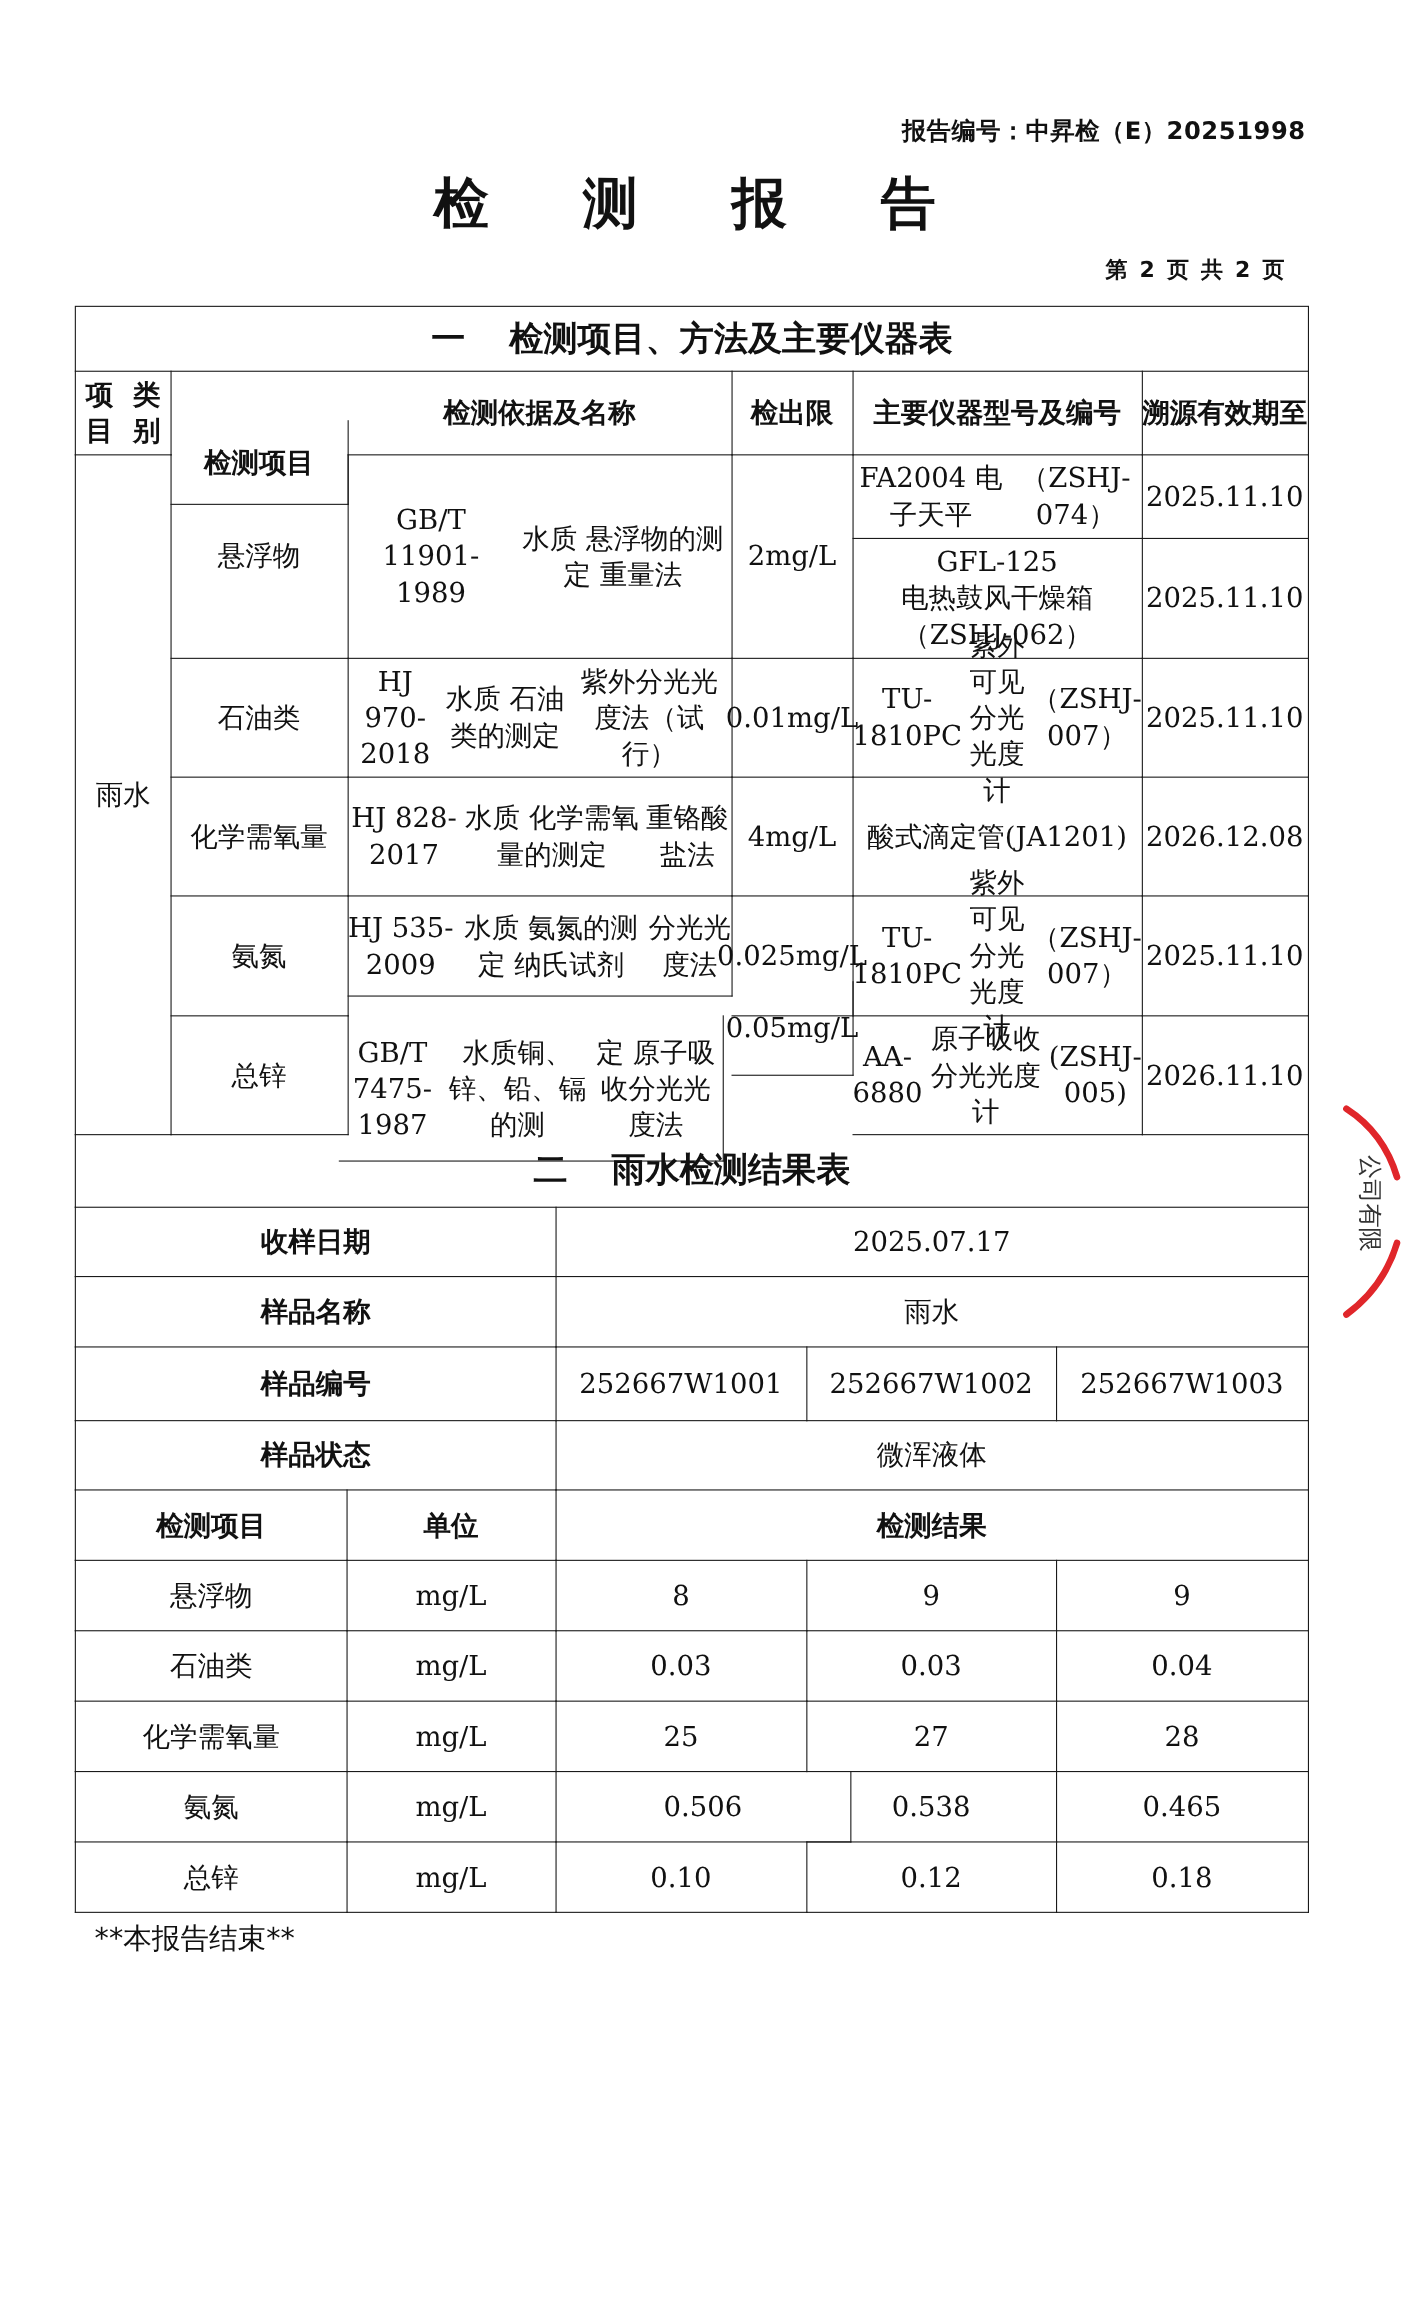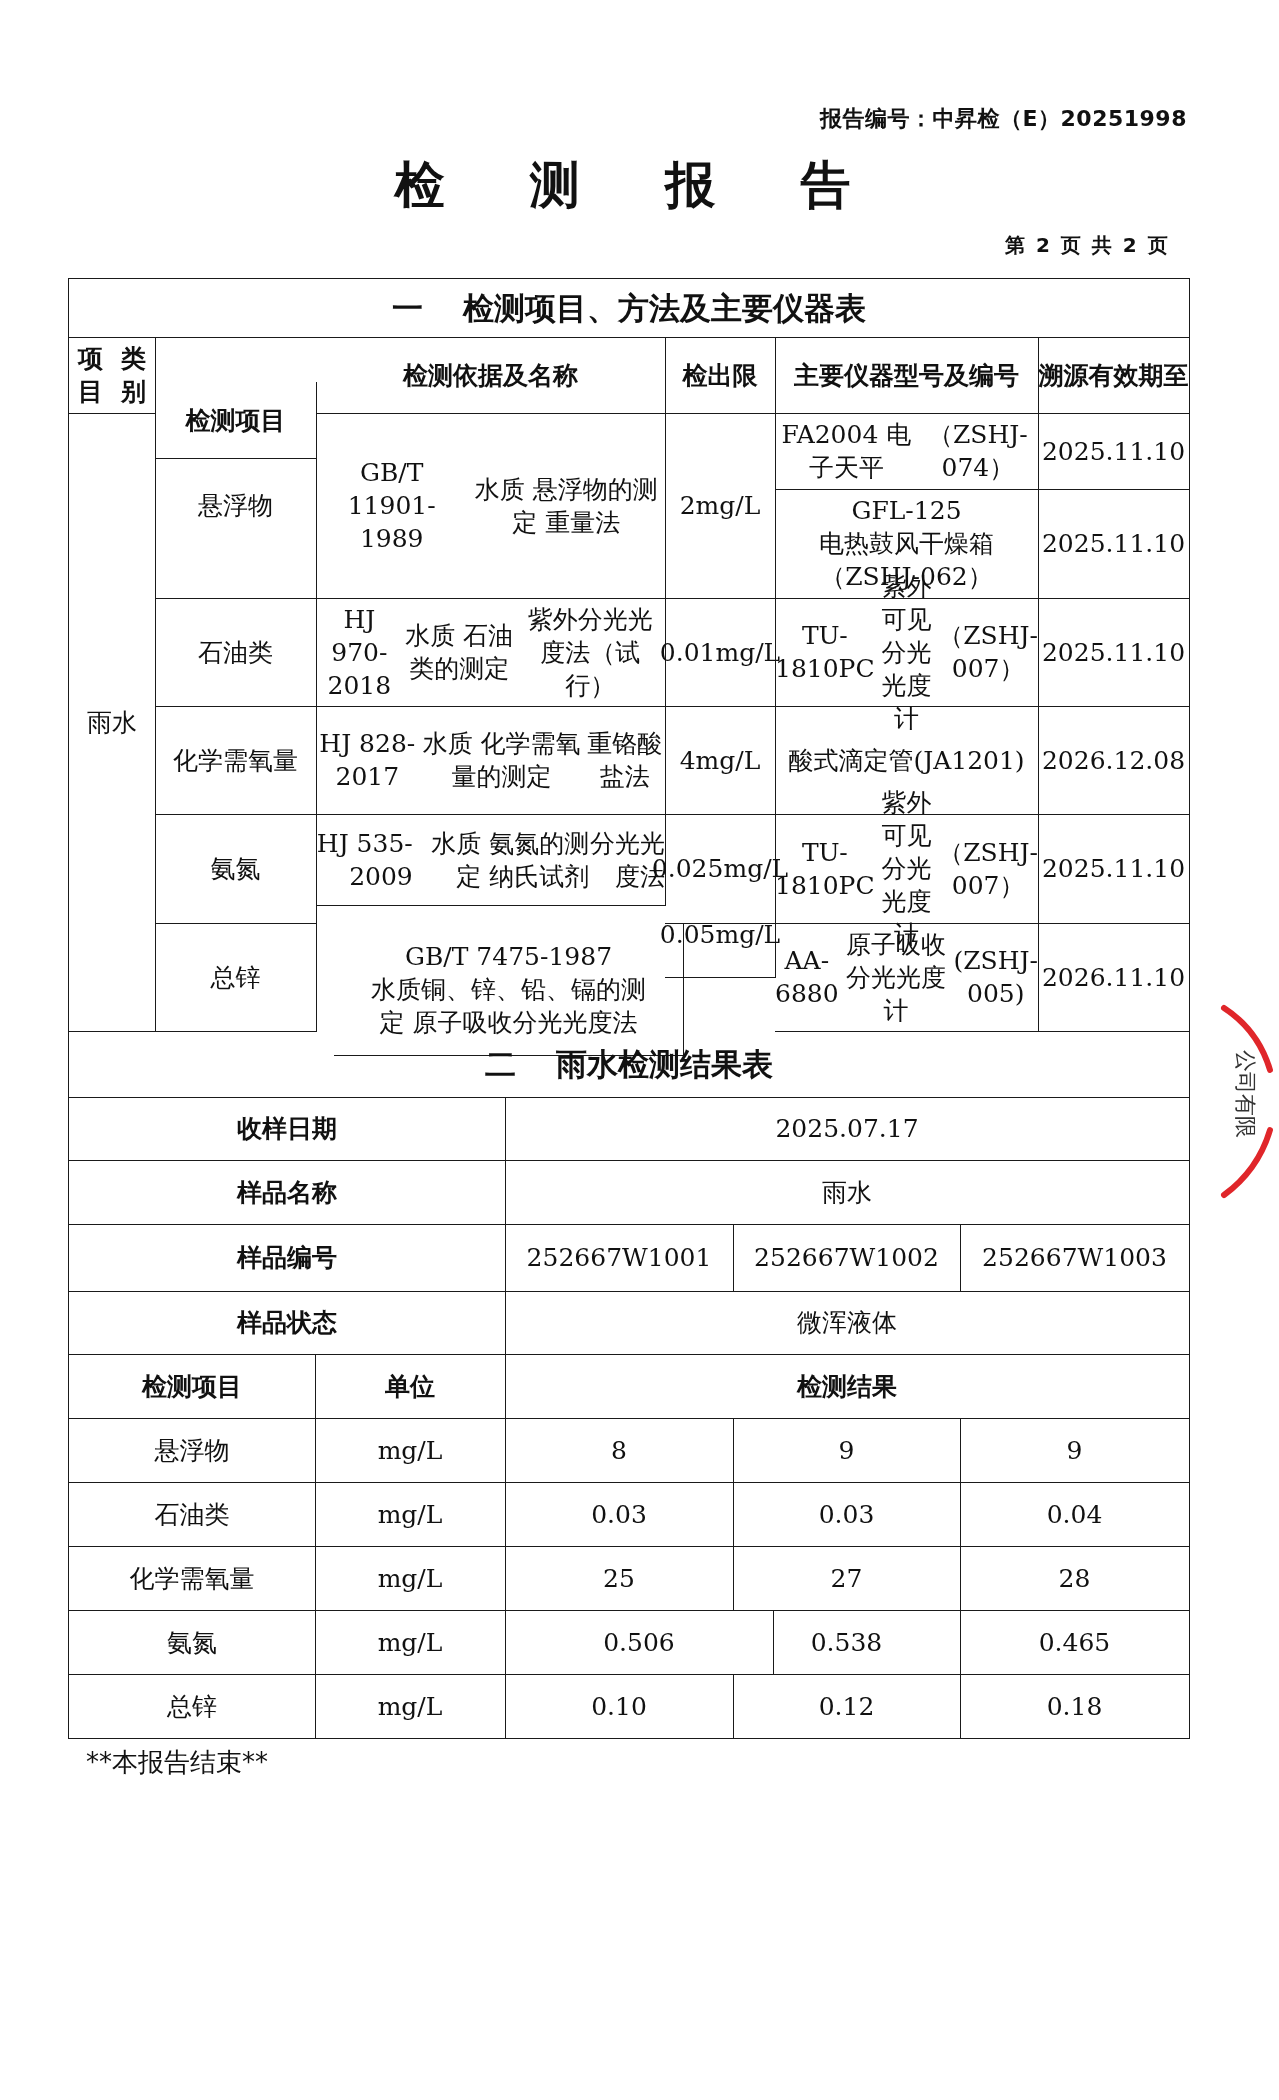--- a/index.html
+++ b/index.html
@@ -106,38 +106,38 @@
     <span>4</span>
       <span>mg/L</span>
   </div>
   <div class="cell nb-t nb-l lines" style="left:775px;top:706px;width:264px;height:109px;">
     <span>酸式滴定管</span>
       <span>(JA1201)</span>
   </div>
   <div class="cell nb-t nb-l" style="left:1038px;top:706px;width:152px;height:109px;">2026.12.08</div>
 
   <div class="cell nb-t nb-l cjk" style="left:155px;top:814px;width:162px;height:110px;">氨氮</div>
-  <div class="cell nb-t nb-l lines" style="left:316px;top:814px;width:350px;height:92px;text-align:right;">
+  <div class="cell nb-t nb-l lines" style="left:316px;top:814px;width:350px;height:92px;">
     <span>HJ 535-2009</span>
       <span>水质  氨氮的测定  纳氏试剂</span>
       <span>分光光度法</span>
   </div>
   <div class="cell nb-t nb-l lines" style="left:665px;top:814px;width:111px;height:110px;">
     <span>0.025</span>
       <span>mg/L</span>
   </div>
   <div class="cell nb-t nb-l lines" style="left:775px;top:814px;width:264px;height:110px;">
     <span>TU-1810PC</span>
       <span>紫外可见分光光度计</span>
       <span>（ZSHJ-007）</span>
   </div>
   <div class="cell nb-t nb-l" style="left:1038px;top:814px;width:152px;height:110px;">2025.11.10</div>
 
   <div class="cell nb-t nb-l cjk" style="left:155px;top:923px;width:162px;height:109px;">总锌</div>
-  <div class="cell nb-t nb-l lines" style="left:334px;top:923px;width:350px;height:133px;flex-direction:column;">
+  <div class="cell nb-t nb-l lines" style="left:308px;top:923px;width:350px;height:133px;">
     <span>GB/T 7475-1987</span>
       <span>水质铜、锌、铅、镉的测</span>
       <span>定 原子吸收分光光度法</span>
   </div>
   <div class="cell nb-t nb-l lines" style="left:665px;top:892px;width:111px;height:86px;">
     <span>0.05</span>
       <span>mg/L</span>
   </div>
   <div class="cell nb-t nb-l lines" style="left:775px;top:923px;width:264px;height:109px;">
     <span>AA-6880</span>

